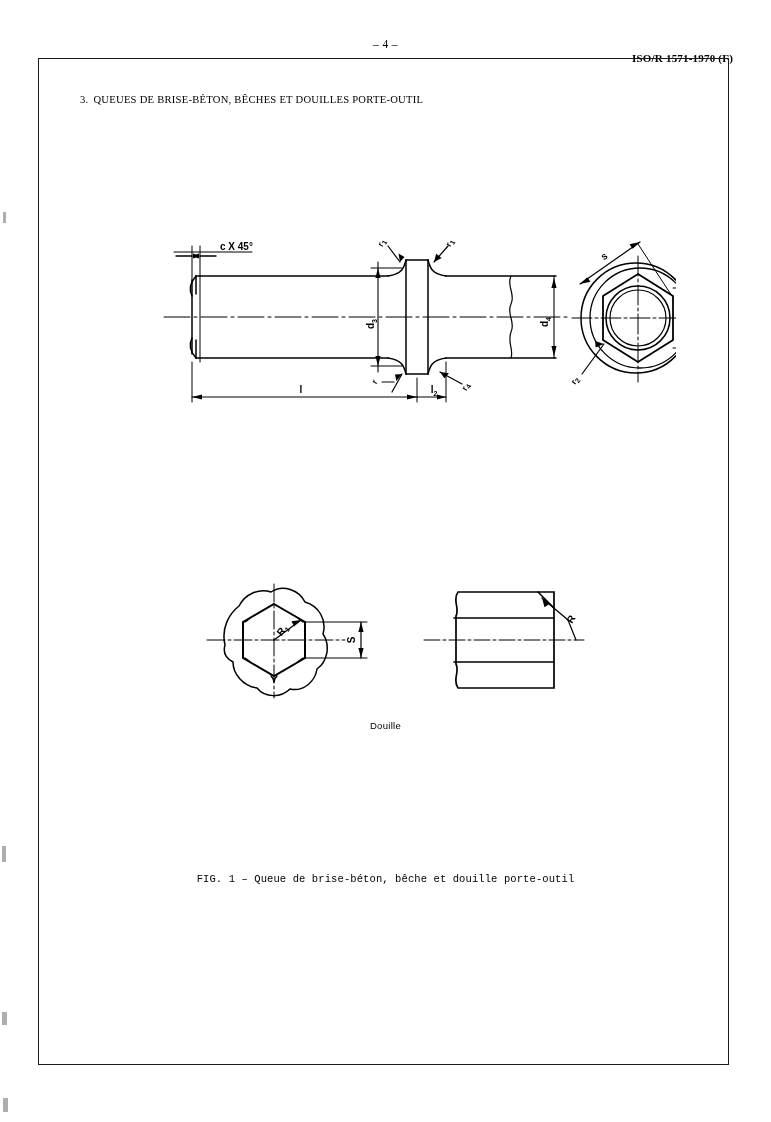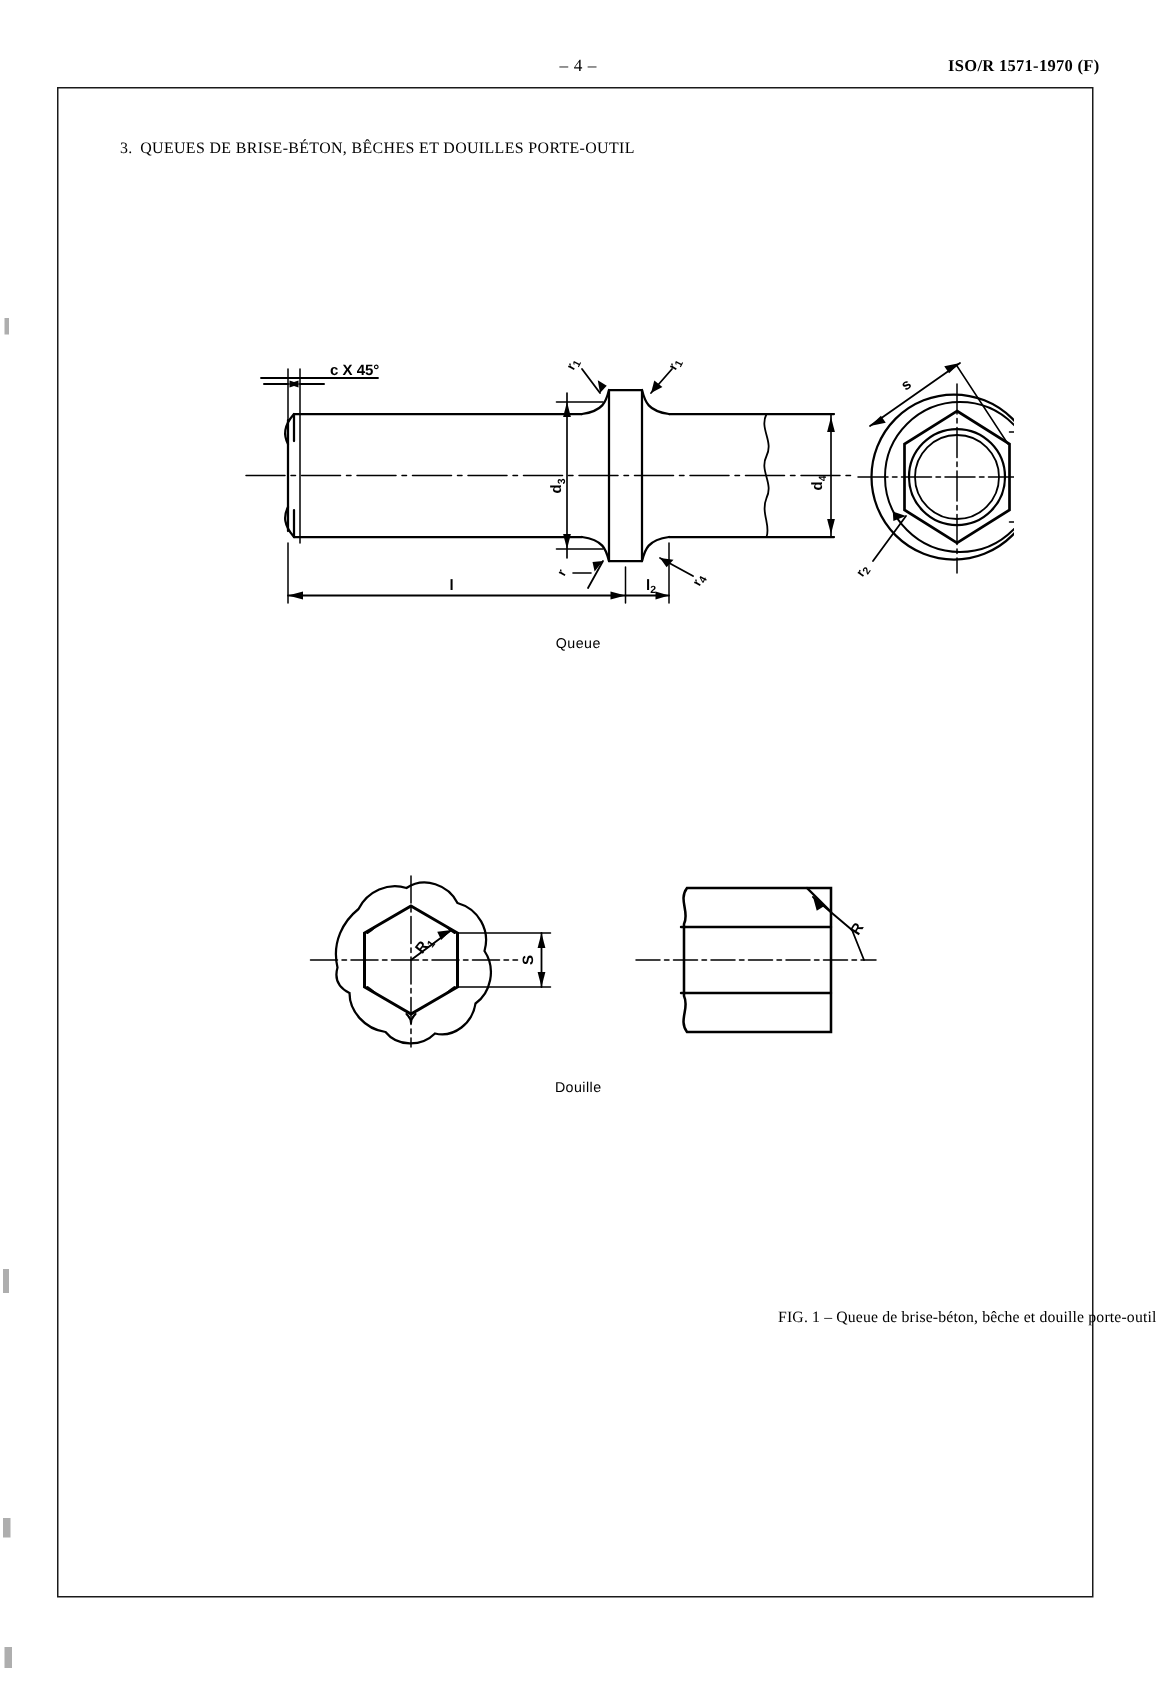--- a/index.html
+++ b/index.html
@@ -28,21 +28,21 @@
     top: 38px;
     width: 771px;
     text-align: center;
     font-size: 11.5px;
     letter-spacing: 0.4px;
     font-family: "Liberation Serif", serif;
   }
   .doc-ref {
     position: absolute;
     right: 38px;
-    top: 38px;
+    top: 52px;
     font-size: 11px;
     font-weight: bold;
     font-family: "Liberation Serif", serif;
     letter-spacing: 0.2px;
   }
   
   .frame {
     position: absolute;
     left: 38px;
     top: 58px;
@@ -87,23 +87,23 @@
     font-family: "Liberation Sans", sans-serif;
     letter-spacing: 0.3px;
   }
   .cap-queue { top: 424px; }
   .cap-douille { top: 720px; }
   .fig-caption-main {
     position: absolute;
     left: 0;
     top: 873px;
     width: 771px;
-    text-align: right;
+    text-align: center;
     font-size: 10.5px;
-    font-family: Liberation Serif, serif;
+    font-family: Liberation Mono, monospace;
     letter-spacing: 0.1px;
   }
   
   .artifact {
     position: absolute;
     background: #6b6b6b;
     opacity: 0.55;
   }
   svg text {
     font-family: "Liberation Sans", sans-serif;
@@ -303,21 +303,20 @@
         </text>
       </g>
       <g transform="translate(551,86) rotate(-90)">
         <text class="dimtxt" x="0" y="0" text-anchor="middle">
           <tspan>g</tspan>
         </text>
       </g>
     </svg>
   </div>
 
-  <div class="fig-caption-sub cap-queue">Queue</div>
 
   <div class="drawing-douille">
     <svg width="430" height="150" viewBox="0 0 430 150">
       <g stroke="#000" fill="none" stroke-width="1.5" stroke-linecap="round">
 
         <path d="M30,75
                  C26,58 34,44 44,36
                  C50,24 64,18 76,22
                  C88,14 104,20 110,32
                  C124,36 132,50 128,64

